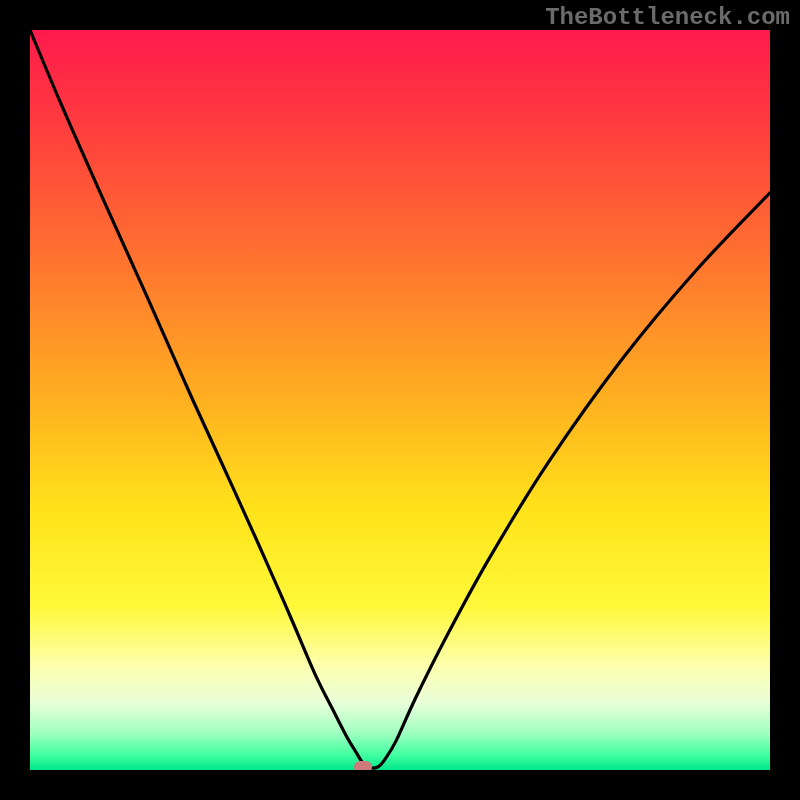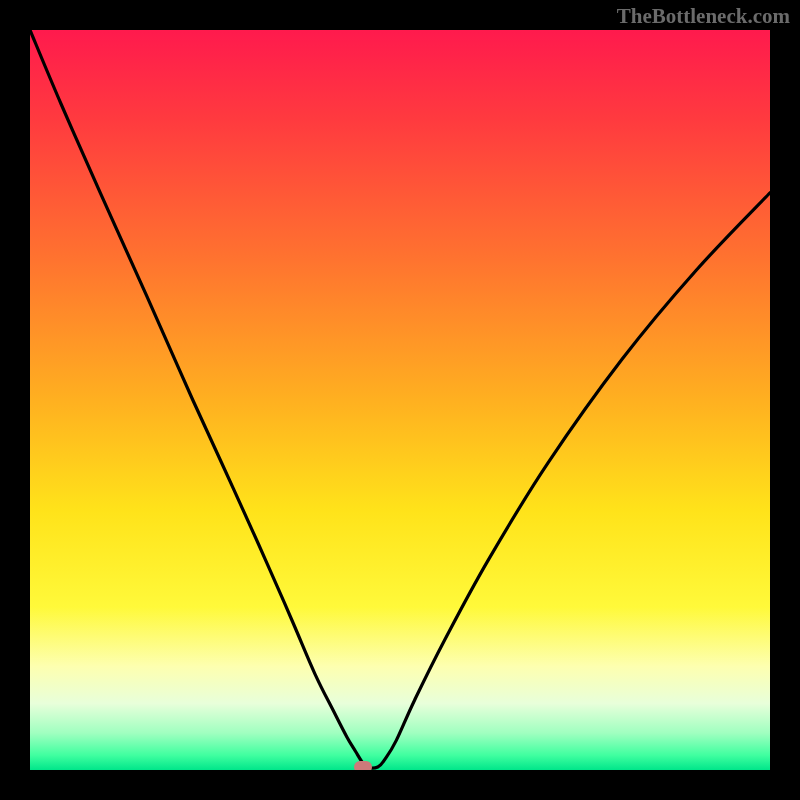--- a/index.html
+++ b/index.html
@@ -10,22 +10,22 @@
   .container {
     width: 800px;
     height: 800px;
     position: relative;
     background: #000;
   }
   .watermark {
     position: absolute;
     top: 4px;
     right: 10px;
-    font-family: Liberation Serif, serif;
-    font-size: 21px;
+    font-family: Liberation Mono, monospace;
+    font-size: 24px;
     font-weight: bold;
     color: #6b6b6b;
     z-index: 10;
   }
   .plot-area {
     position: absolute;
     left: 30px;
     top: 30px;
     width: 740px;
     height: 740px;

